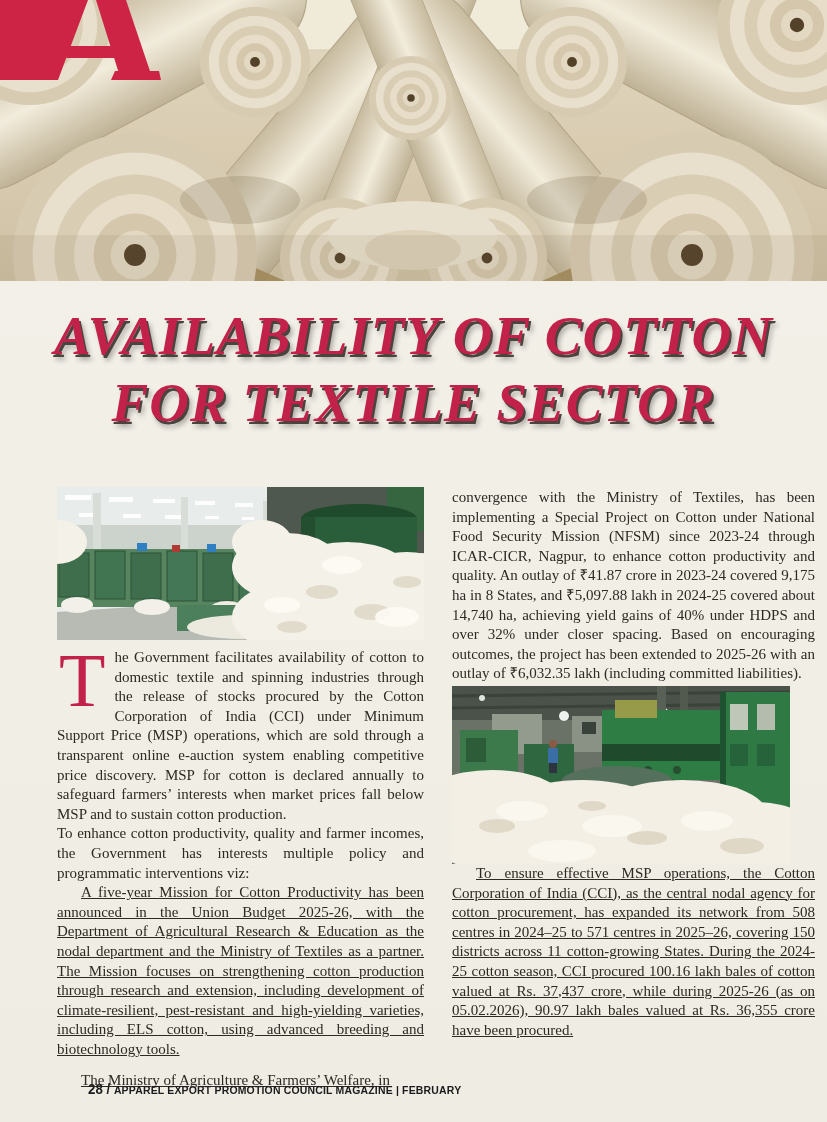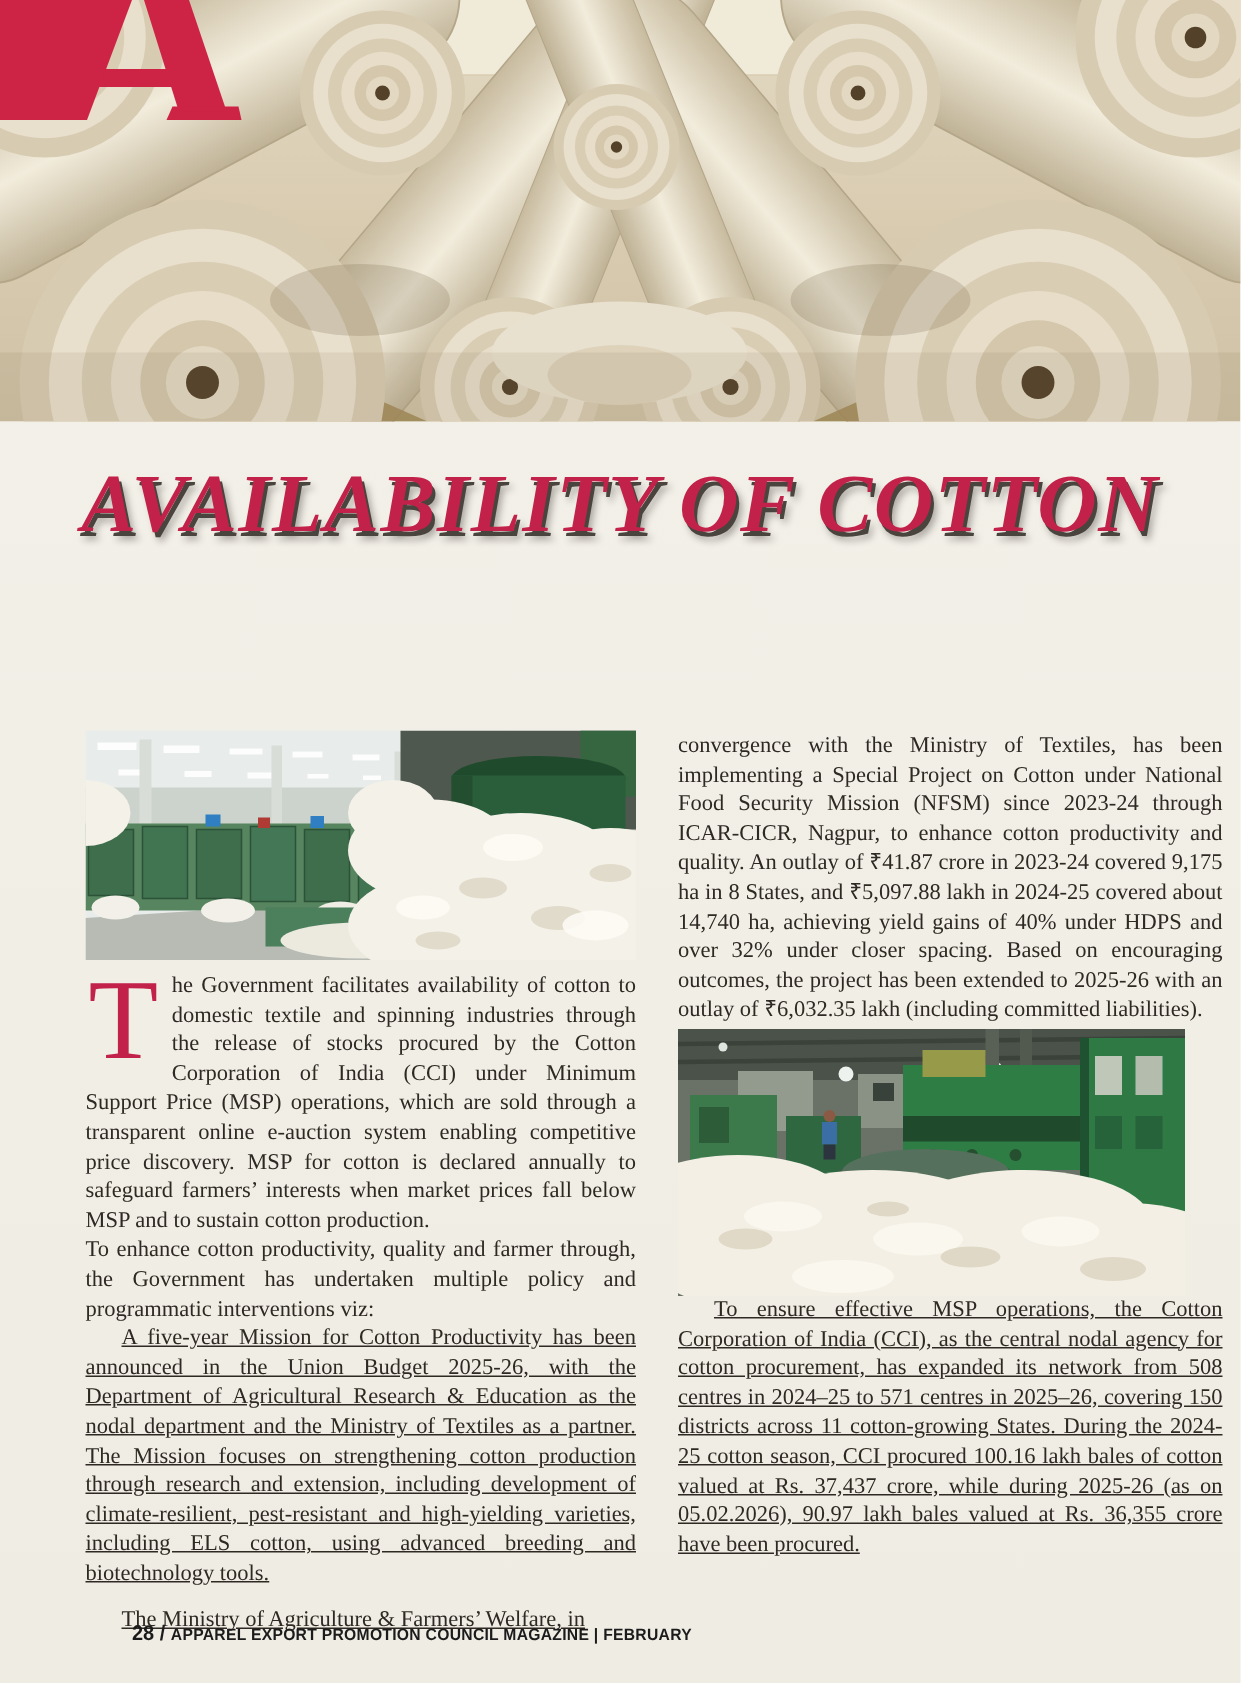--- a/index.html
+++ b/index.html
@@ -106,20 +106,21 @@
     <svg width="170" height="80" viewBox="0 0 170 80">
       <polygon points="0,0 88,0 58,80 0,80" fill="#cd2345"></polygon>
       <polygon points="96,0 126,0 153,80 121,80" fill="#cd2345"></polygon>
       <polygon points="70,46 119,46 123,58 66,58" fill="#cd2345"></polygon>
       <polygon points="115,71 159,71 161,80 111,80" fill="#cd2345"></polygon>
     </svg>
   </div>
 
   <div class="title">
     <div>AVAILABILITY OF COTTON</div>
+    <div>FOR TEXTILE SECTOR</div>
   </div>
 
   <div class="col-left">
 
     <svg class="mill-photo" viewBox="0 0 367 153">
       <rect width="367" height="153" fill="#e8ecea"></rect>
       <rect y="38" width="367" height="30" fill="#ccd3cc"></rect>
       <g fill="#ffffff" opacity="0.9">
         <rect x="8" y="8" width="26" height="5"></rect>
           <rect x="52" y="10" width="24" height="5"></rect>
@@ -179,21 +180,21 @@
       <g fill="#fdfbf5" opacity="0.9">
         <ellipse cx="285" cy="78" rx="20" ry="9"></ellipse>
           <ellipse cx="340" cy="130" rx="22" ry="10"></ellipse>
         <ellipse cx="225" cy="118" rx="18" ry="8"></ellipse>
       </g>
     </svg>
 
     <p>
       <span class="dropcap">T</span><span>he Government facilitates availability of cotton to domestic textile and spinning industries through the release of stocks procured by the Cotton Corporation of India (CCI) under Minimum Support Price (MSP) operations, which are sold through a transparent online e-auction system enabling competitive price discovery. MSP for cotton is declared annually to safeguard farmers’ interests when market prices fall below MSP and to sustain cotton production.</span>
     </p>
-    <p>To enhance cotton productivity, quality and farmer through, the Government has undertaken multiple policy and programmatic interventions viz:</p>
+    <p>To enhance cotton productivity, quality and farmer incomes, the Government has interests multiple policy and programmatic interventions viz:</p>
     <p class="indent gap">A five-year Mission for Cotton Productivity has been announced in the Union Budget 2025-26, with the Department of Agricultural Research &amp; Education as the nodal department and the Ministry of Textiles as a partner. The Mission focuses on strengthening cotton production through research and extension, including development of climate-resilient, pest-resistant and high-yielding varieties, including ELS cotton, using advanced breeding and biotechnology tools.</p>
     <p class="indent" style="margin-top:12px">The Ministry of Agriculture &amp; Farmers’ Welfare, in</p>
   </div>
 
   <div class="col-right">
     <p>convergence with the Ministry of Textiles, has been implementing a Special Project on Cotton under National Food Security Mission (NFSM) since 2023-24 through ICAR-CICR, Nagpur, to enhance cotton productivity and quality. An outlay of ₹41.87 crore in 2023-24 covered 9,175 ha in 8 States, and ₹5,097.88 lakh in 2024-25 covered about 14,740 ha, achieving yield gains of 40% under HDPS and over 32% under closer spacing. Based on encouraging outcomes, the project has been extended to 2025-26 with an outlay of ₹6,032.35 lakh (including committed liabilities).</p>
 
     <svg class="gin-photo" viewBox="0 0 338 178">
       <rect width="338" height="178" fill="#6a7268"></rect>
       <rect width="338" height="34" fill="#4a524a"></rect>

